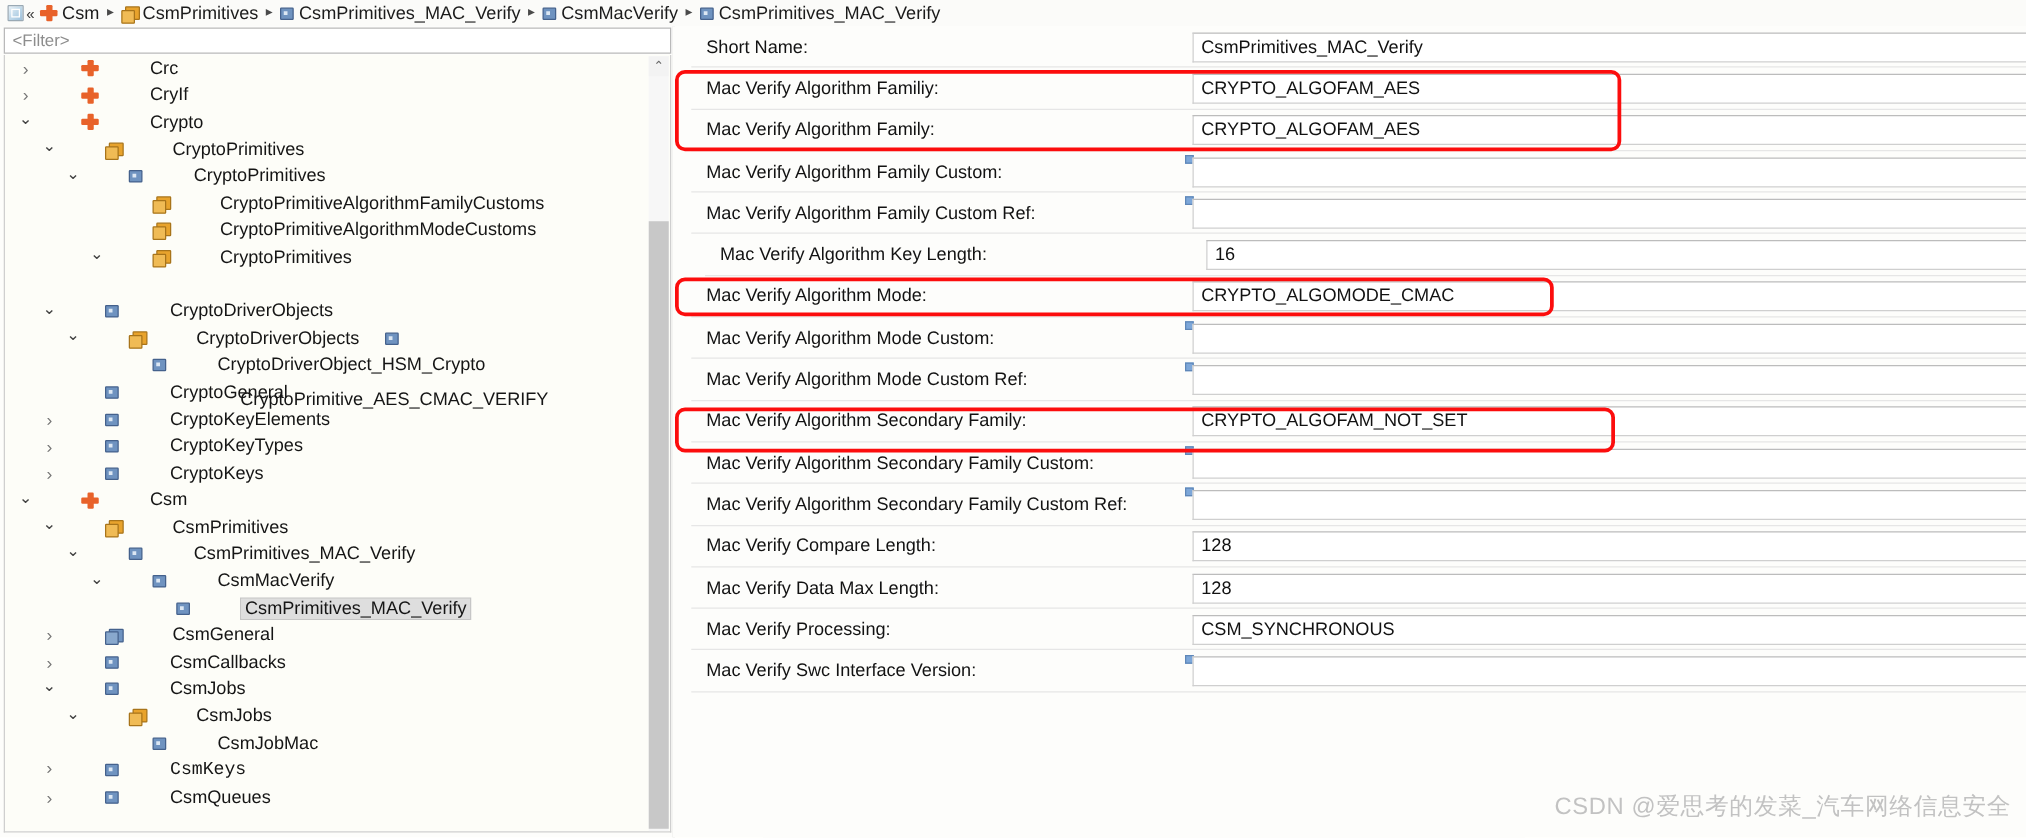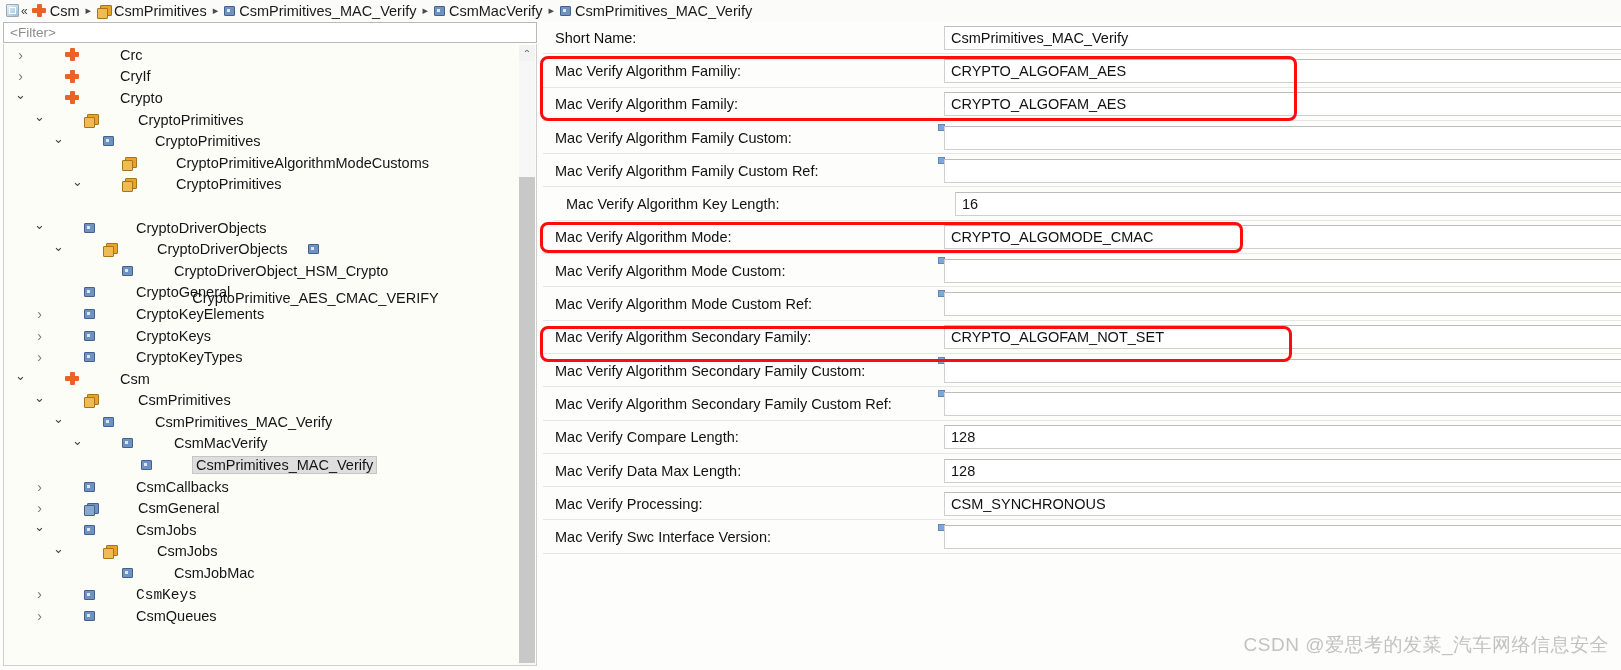--- a/index.html
+++ b/index.html
@@ -211,21 +211,21 @@
     overflow: hidden;
   }
   #form-divider {
     position: absolute;
     left: 538px; top: 21px;
     width: 2px; height: 649px;
     background: #d7d7d7;
   }
   .form-row {
     position: absolute;
-    left: 5px;
+    left: 15px;
     width: 859px;
     height: 33.3px;
     display: flex;
     align-items: center;
   }
   .row-label {
     position: absolute;
     left: 12px;
     font-size: 14.5px;
     color: #121212;
@@ -344,20 +344,25 @@
           <span class="tree-label">CryptoPrimitives</span>
         </div>
         <div class="tree-row" style="padding-left: 48px;">
           <span class="tw arrow-d"></span>
           <span class="ic ic-blue"></span>
           <span class="tree-label">CryptoPrimitives</span>
         </div>
         <div class="tree-row" style="padding-left: 67px;">
           <span class="tw empty"></span>
           <span class="ic ic-gold"></span>
+          <span class="tree-label">CryptoPrimitiveAlgorithmFamilyCustoms</span>
+        </div>
+        <div class="tree-row" style="padding-left: 67px;">
+          <span class="tw empty"></span>
+          <span class="ic ic-gold"></span>
           <span class="tree-label">CryptoPrimitiveAlgorithmModeCustoms</span>
         </div>
         <div class="tree-row" style="padding-left: 67px;">
           <span class="tw arrow-d"></span>
           <span class="ic ic-gold"></span>
           <span class="tree-label">CryptoPrimitives</span>
         </div>
         <div class="tree-row" style="padding-left: 86px; flex-direction: column;">
           <span class="tw empty"></span>
           <span class="ic ic-blue"></span>
@@ -384,26 +389,26 @@
           <span class="tree-label">CryptoGeneral</span>
         </div>
         <div class="tree-row" style="padding-left: 29px;">
           <span class="tw arrow-r"></span>
           <span class="ic ic-blue"></span>
           <span class="tree-label">CryptoKeyElements</span>
         </div>
         <div class="tree-row" style="padding-left: 29px;">
           <span class="tw arrow-r"></span>
           <span class="ic ic-blue"></span>
+          <span class="tree-label">CryptoKeyTypes</span>
+        </div>
+        <div class="tree-row" style="padding-left: 29px;">
+          <span class="tw arrow-r"></span>
+          <span class="ic ic-blue"></span>
           <span class="tree-label">CryptoKeys</span>
-        </div>
-        <div class="tree-row" style="padding-left: 29px;">
-          <span class="tw arrow-r"></span>
-          <span class="ic ic-blue"></span>
-          <span class="tree-label">CryptoKeyTypes</span>
         </div>
         <div class="tree-row" style="padding-left: 10px;">
           <span class="tw arrow-d"></span>
           <span class="ic ic-module"></span>
           <span class="tree-label">Csm</span>
         </div>
         <div class="tree-row" style="padding-left: 29px;">
           <span class="tw arrow-d"></span>
           <span class="ic ic-gold"></span>
           <span class="tree-label">CsmPrimitives</span>
@@ -418,27 +423,27 @@
           <span class="ic ic-blue"></span>
           <span class="tree-label">CsmMacVerify</span>
         </div>
         <div class="tree-row selected" style="padding-left: 86px;">
           <span class="tw empty"></span>
           <span class="ic ic-blue"></span>
           <span class="tree-label">CsmPrimitives_MAC_Verify</span>
         </div>
         <div class="tree-row" style="padding-left: 29px;">
           <span class="tw arrow-r"></span>
-          <span class="ic ic-blue"></span>
-          <span class="tree-label">CsmCallbacks</span>
-        </div>
-        <div class="tree-row" style="padding-left: 29px;">
-          <span class="tw arrow-r"></span>
           <span class="ic ic-blue2"></span>
           <span class="tree-label">CsmGeneral</span>
+        </div>
+        <div class="tree-row" style="padding-left: 29px;">
+          <span class="tw arrow-r"></span>
+          <span class="ic ic-blue"></span>
+          <span class="tree-label">CsmCallbacks</span>
         </div>
         <div class="tree-row" style="padding-left: 29px;">
           <span class="tw arrow-d"></span>
           <span class="ic ic-blue"></span>
           <span class="tree-label">CsmJobs</span>
         </div>
         <div class="tree-row" style="padding-left: 48px;">
           <span class="tw arrow-d"></span>
           <span class="ic ic-gold"></span>
           <span class="tree-label">CsmJobs</span>

